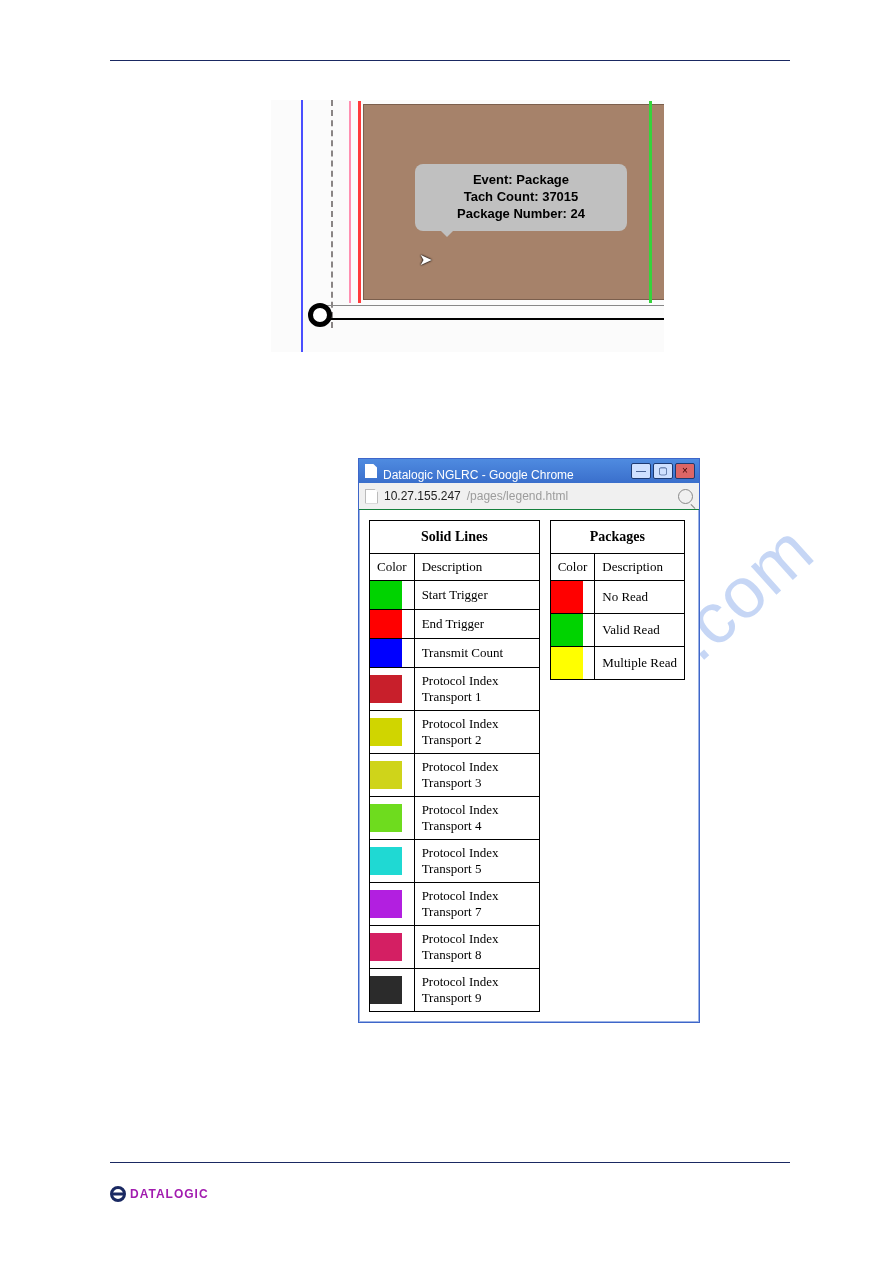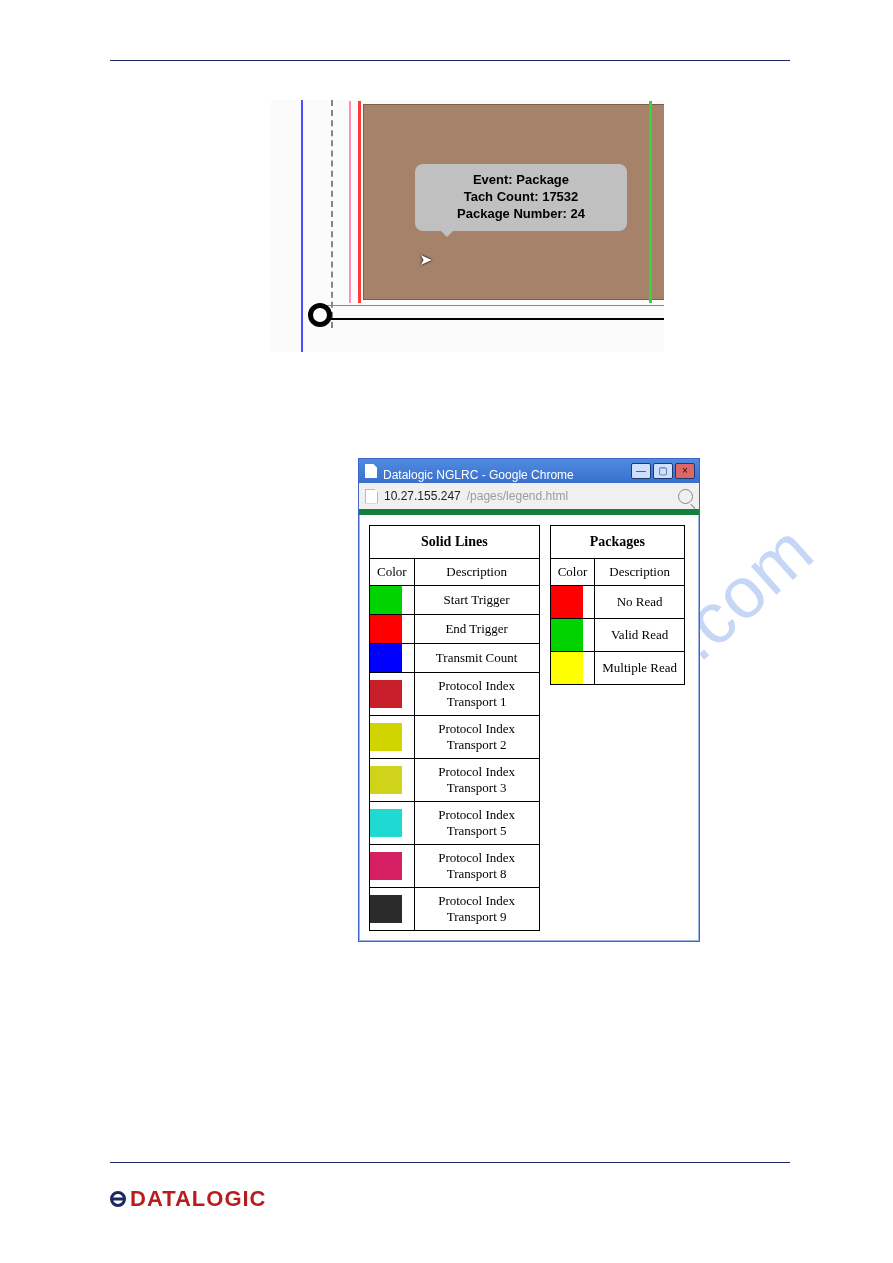--- a/index.html
+++ b/index.html
@@ -34,23 +34,23 @@
     width: 680px;
     border-top: 1px solid #1a2962;
   }
 
   .footer-logo {
     position: absolute;
     top: 1186px;
     left: 110px;
     font-family: Arial, sans-serif;
     font-weight: 700;
-    color: #b91c1c;
+    color: #a21caf;
     letter-spacing: 1px;
-    font-size: 22px;
+    font-size: 12px;
     display: flex;
     align-items: center;
   }
   .footer-logo .symbol {
     display: inline-block;
     border: 3px solid #1a2962;
     border-radius: 50%;
     width: 10px;
     height: 10px;
     position: relative;
@@ -216,21 +216,21 @@
     border: 1px solid #1d3a72;
     border-radius: 2px;
     display: flex; align-items: center; justify-content: center;
     font-size: 10px; line-height: 1; color: #1d3a72;
   }
   .win-btn.close { background: #d66; color:#3b0000; }
 
   .addrbar {
     height: 26px;
     background: #f0f0f0;
-    border-bottom: 6px solid #15803d;
+    border-bottom: 1px solid #15803d;
     display: flex;
     align-items: center;
     padding: 0 6px;
     gap: 6px;
     color: #555;
   }
   .addrbar .doc-icon2 {
     width: 11px; height: 13px;
     background: #fff;
     border: 1px solid #bbb;
@@ -262,21 +262,21 @@
 
   table.legend {
     border-collapse: collapse;
     font-family: "Times New Roman", serif;
     font-size: 13px;
     color: #000;
   }
   table.legend th, table.legend td {
     border: 1px solid #000;
     padding: 5px 7px;
-    text-align: center;
+    text-align: left;
     vertical-align: middle;
   }
   table.legend th.title {
     text-align: center;
     font-weight: 700;
     font-size: 14px;
     padding: 8px 4px;
     margin-top: 31px;
   }
   table.legend td.color-cell {
@@ -321,21 +321,21 @@
       <div class="hline"></div>
 
       <div class="box">
         <div class="pink-edge"></div>
         <div class="left-edge"></div>
         <div class="right-edge"></div>
       </div>
 
       <div class="tooltip">
         <div>Event: Package</div>
-        <div>Tach Count: 17532</div>
+        <div>Tach Count: 37015</div>
         <div>Package Number: 24</div>
       </div>
       <div class="cursor">➤</div>
 
       <div class="sensor-ring"></div>
     </div>
   </div>
 
   <div class="watermark">manualshive.com</div>
 
@@ -401,23 +401,35 @@
               <td class="desc">Protocol Index Transport 2</td>
             </tr>
             <tr>
               <td class="color-cell">
                 <span class="swatch" style="background: rgb(207, 212, 26);"></span>
               </td>
               <td class="desc">Protocol Index Transport 3</td>
             </tr>
             <tr>
               <td class="color-cell">
+                <span class="swatch" style="background: rgb(110, 220, 30);"></span>
+              </td>
+              <td class="desc">Protocol Index Transport 4</td>
+            </tr>
+            <tr>
+              <td class="color-cell">
                 <span class="swatch" style="background: rgb(31, 217, 211);"></span>
               </td>
               <td class="desc">Protocol Index Transport 5</td>
+            </tr>
+            <tr>
+              <td class="color-cell">
+                <span class="swatch" style="background: rgb(178, 31, 224);"></span>
+              </td>
+              <td class="desc">Protocol Index Transport 7</td>
             </tr>
             <tr>
               <td class="color-cell">
                 <span class="swatch" style="background: rgb(212, 31, 99);"></span>
               </td>
               <td class="desc">Protocol Index Transport 8</td>
             </tr>
             <tr>
               <td class="color-cell">
                 <span class="swatch" style="background: rgb(43, 43, 43);"></span>

